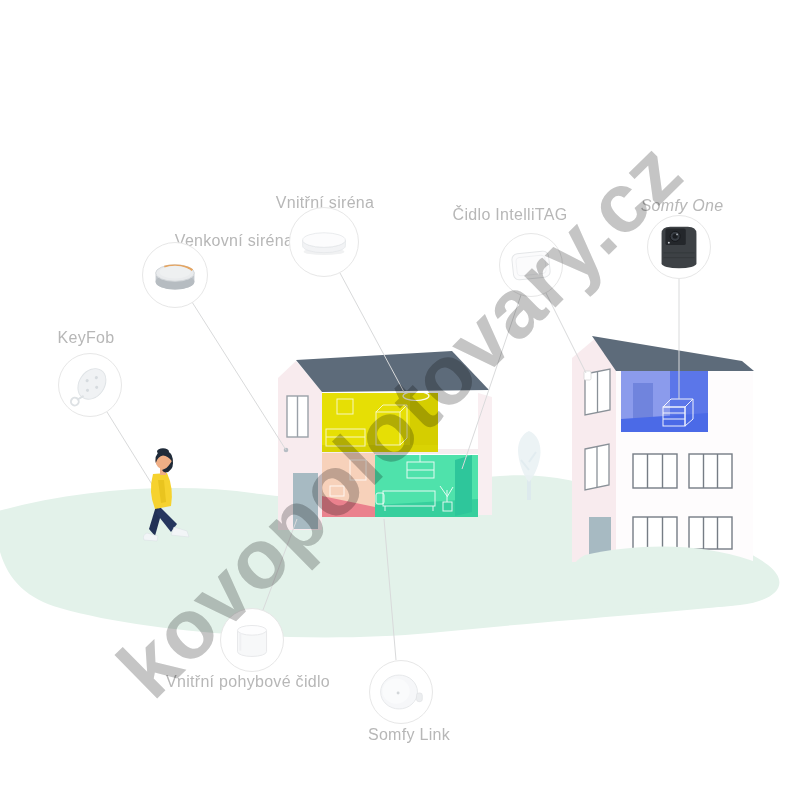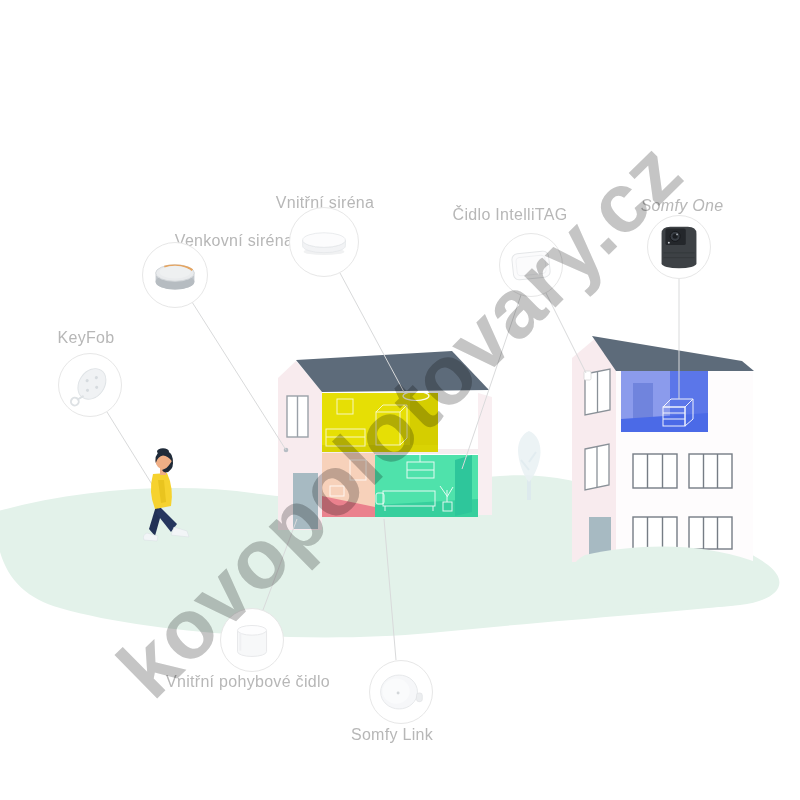--- a/index.html
+++ b/index.html
@@ -241,17 +241,17 @@
   <div class="device-label" style="left:248px;top:673px;">Vnitřní pohybové čidlo</div>
 
   <div class="device-circle" style="left:369px;top:660px;width:64px;height:64px;">
     <svg width="64" height="64" viewBox="0 0 64 64">
       <ellipse cx="30" cy="32" rx="19" ry="17.5" fill="#f6f7f9" stroke="#e6e8ea"></ellipse>
       <ellipse cx="27" cy="31" rx="14" ry="13" fill="#fafbfc"></ellipse>
       <circle cx="29" cy="33" r="1.5" fill="#d2d6d9"></circle>
       <rect x="48" y="33" width="6" height="9" rx="2.5" fill="#eceef0" stroke="#e0e2e4" stroke-width="0.7"></rect>
     </svg>
   </div>
-  <div class="device-label" style="left:392px;top:726px;">Somfy Link</div>
+  <div class="device-label" style="left:409px;top:726px;">Somfy Link</div>
 
   <div class="watermark">kovopolotovary.cz</div>
 
 </div>
 
 </body></html>

